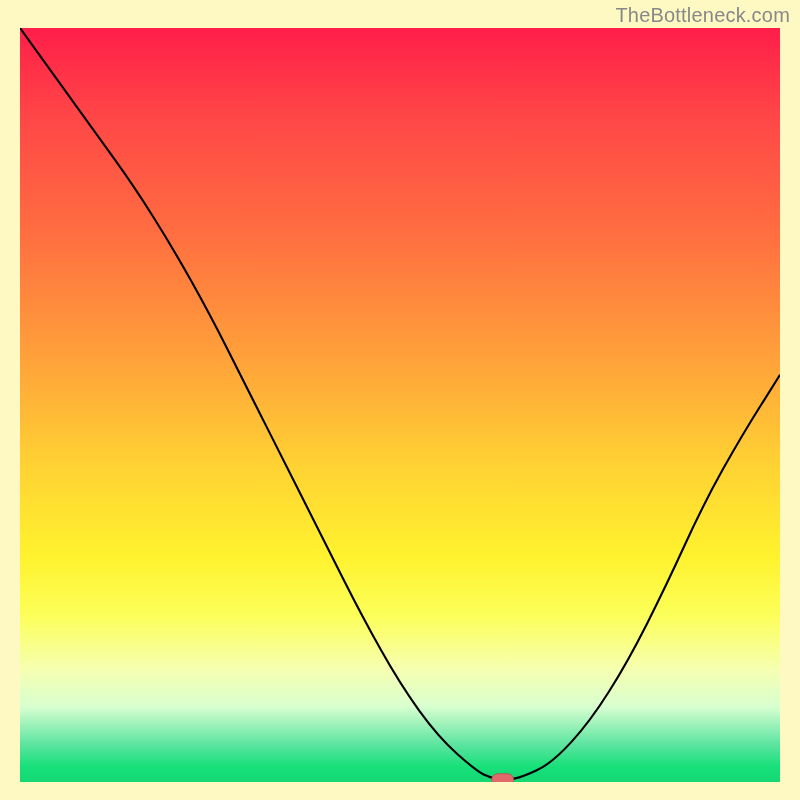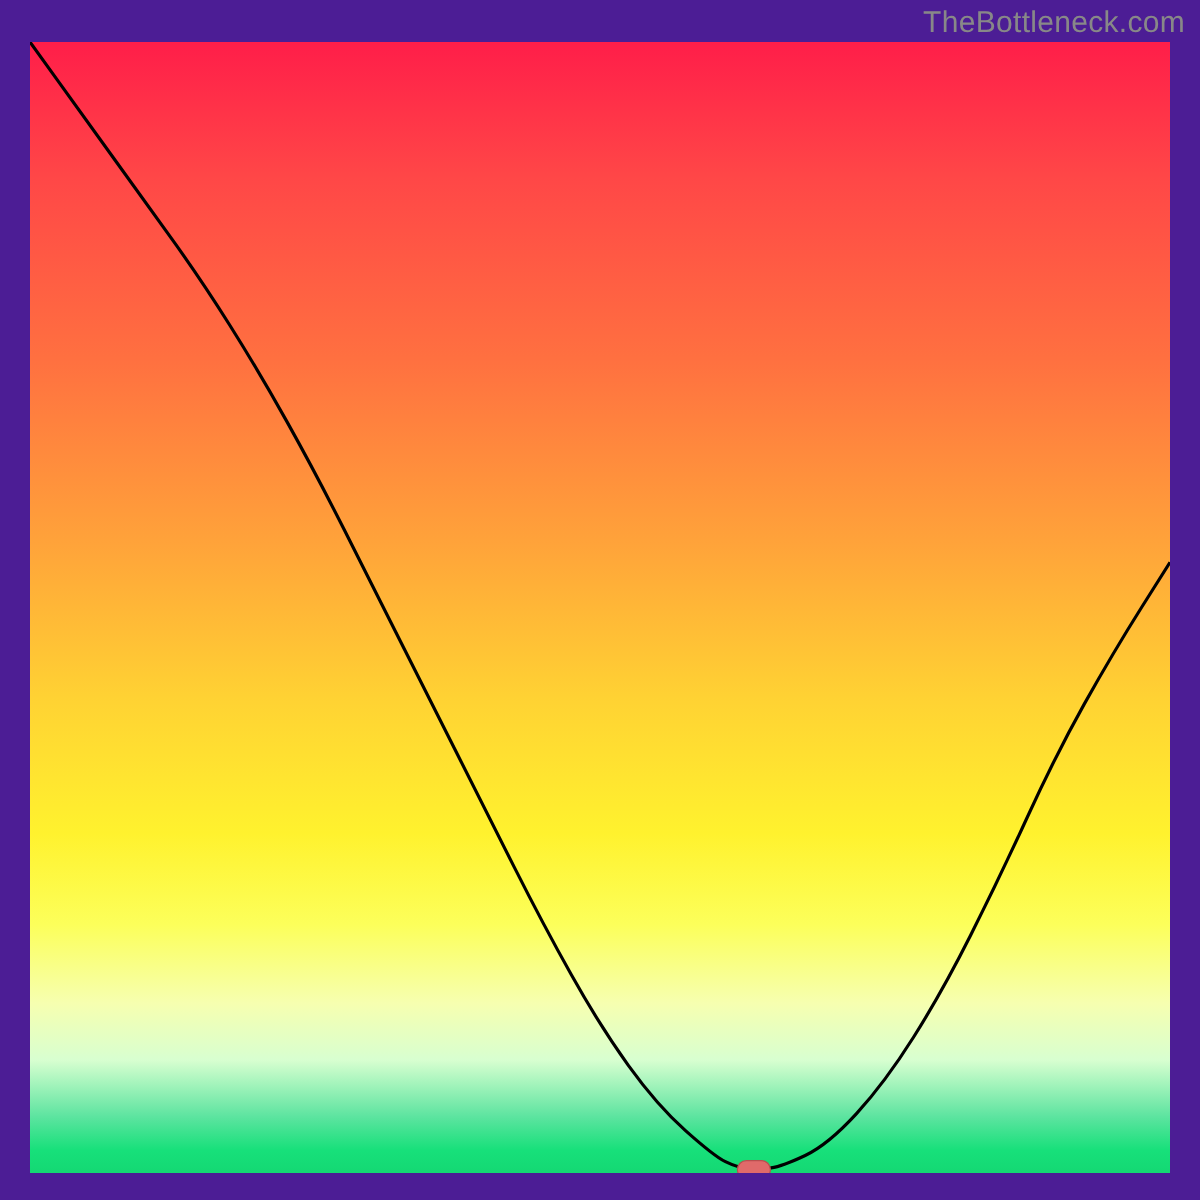--- a/index.html
+++ b/index.html
@@ -8,21 +8,21 @@
     width: 800px;
     height: 800px;
     background: #000;
     overflow: hidden;
     font-family: Arial, Helvetica, sans-serif;
   }
   .frame {
     position: relative;
     width: 800px;
     height: 800px;
-    background: #4c1d95;
+    background: #fef9c3;
   }
   .watermark {
     position: absolute;
     top: 4px;
     right: 10px;
     color: #888;
     font-size: 20px;
     font-weight: 500;
     letter-spacing: 0.2px;
     z-index: 5;

